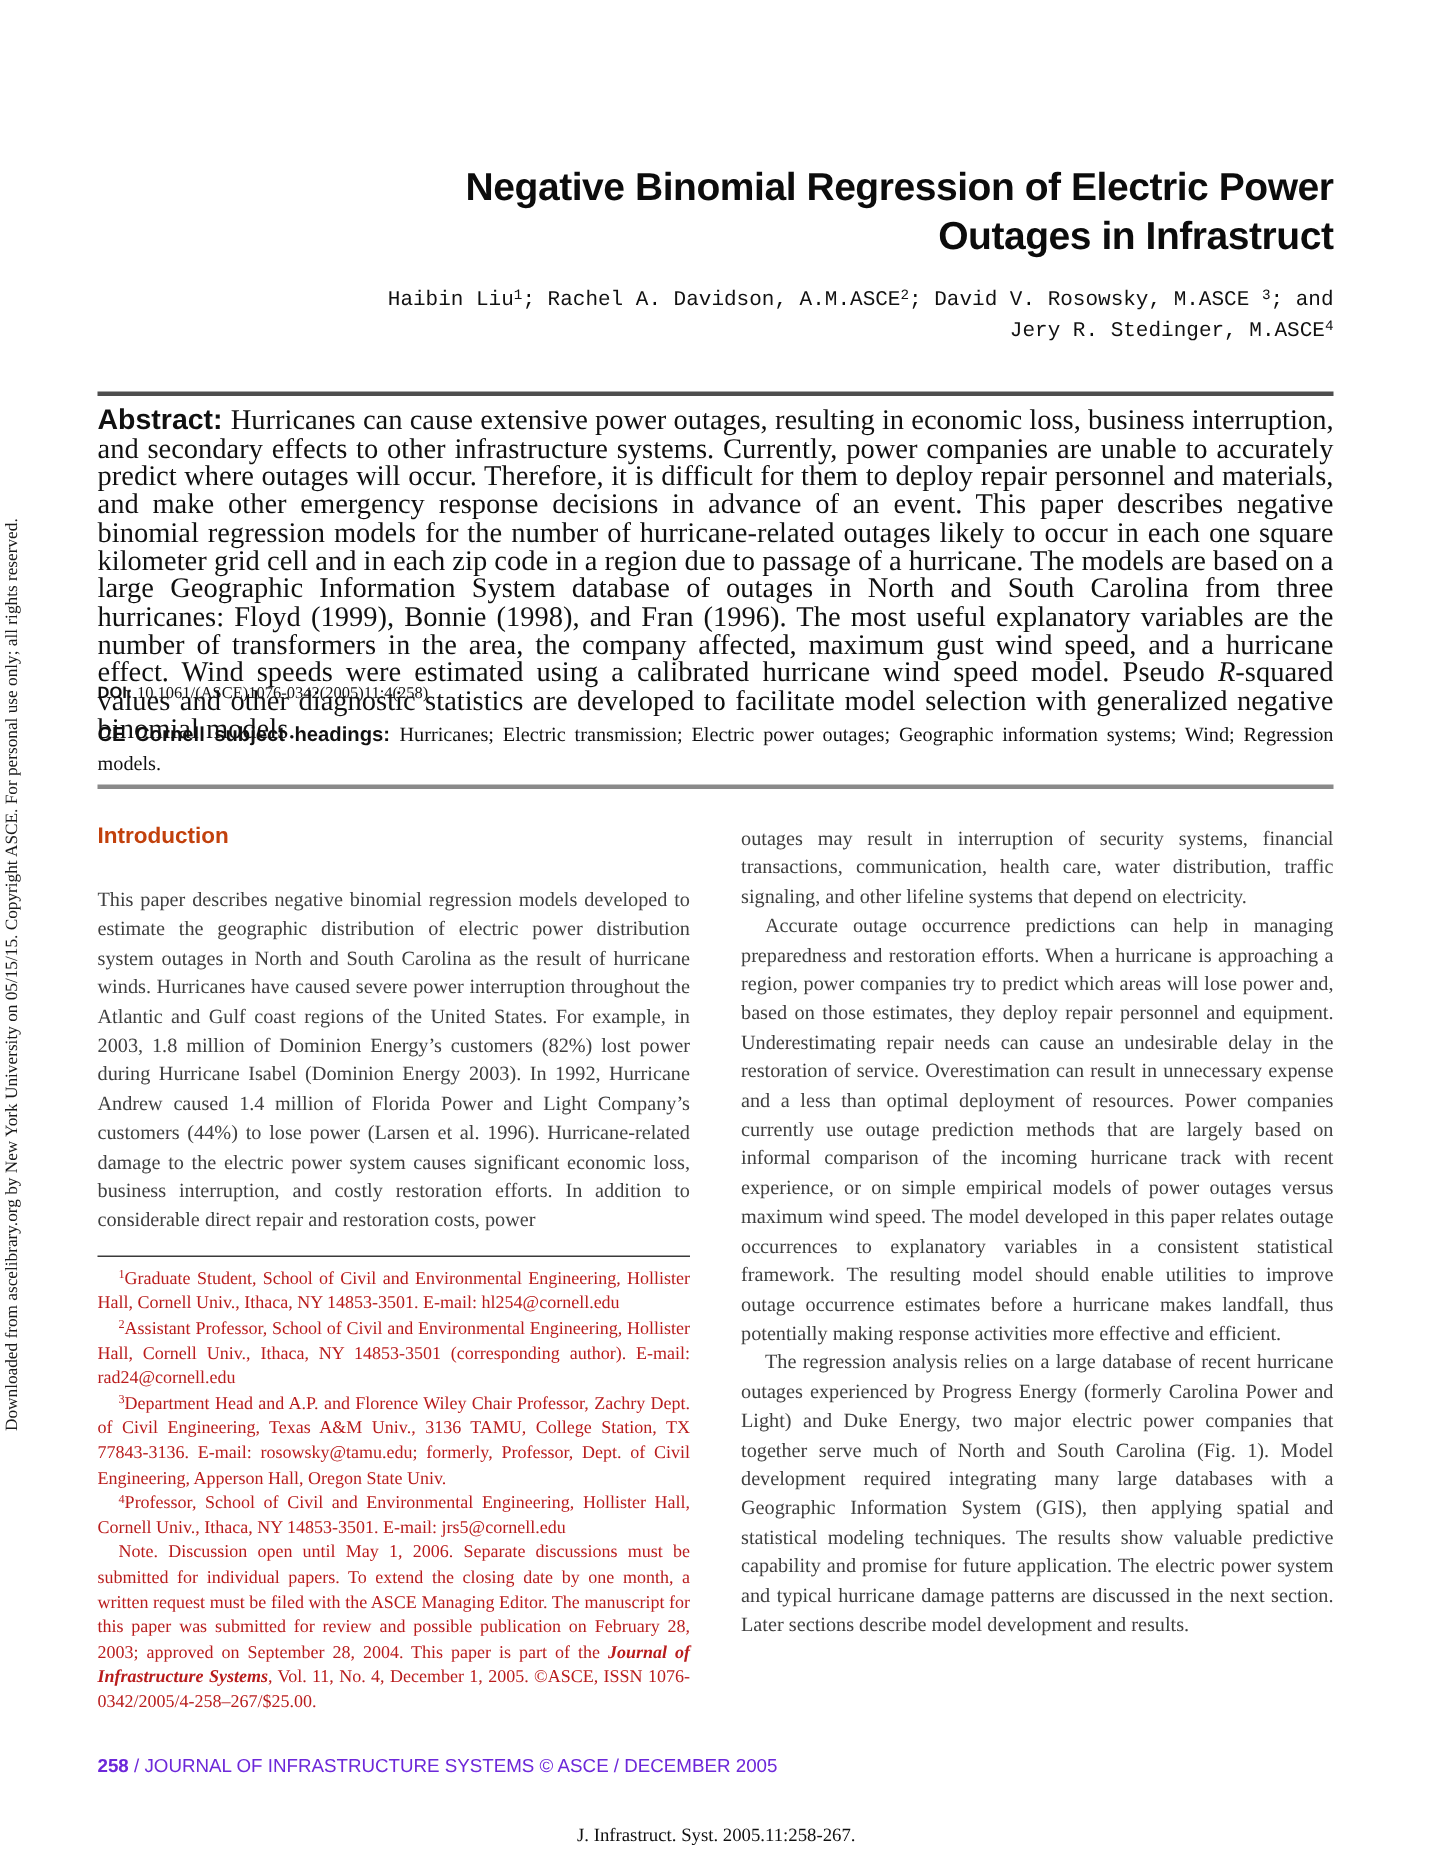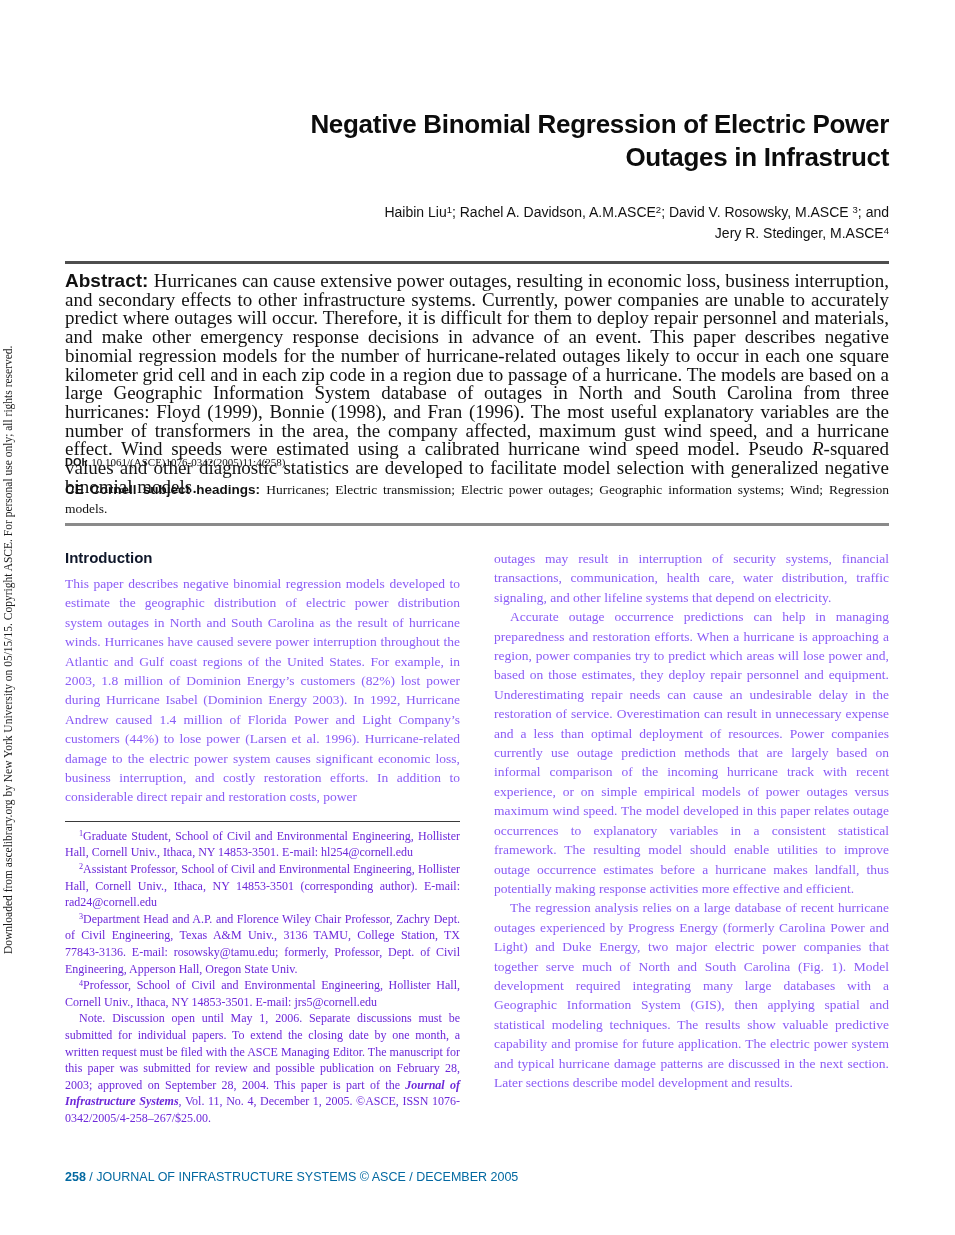--- a/index.html
+++ b/index.html
@@ -23,22 +23,22 @@
   }
   .content { position:absolute; left:65px; width:824px; }
 
   .paper-header { top:108px; text-align:right; }
   .paper-title {
     font-family:"Liberation Sans", sans-serif;
     font-weight:bold; font-size:26px; line-height:33px;
     letter-spacing:-0.3px; color:#0c0c0c; margin:0;
   }
   .authors {
-    margin-top:28px;
-    font-family:Liberation Sans, sans-serif;
+    margin-top:16px;
+    font-family:Liberation Mono, monospace;
     font-size:14px; line-height:21px; color:#111;
   }
 
   .rule-thick { position:absolute; height:3px; background:#4e4e4e; width:824px; left:65px; }
   .rule-abstract { top:261px; }
   .rule-ce { top:523px; background:#8a8a8a; }
 
   .abstract-block { top:272px; font-size:19px; line-height:18.7px; text-align:justify; }
   .doi-block { top:453px; font-size:11px; line-height:18.7px; }
   .ce-block { top:481px; font-size:13.5px; line-height:18.7px; text-align:justify; }
@@ -46,38 +46,38 @@
   .seg-label { font-family:"Liberation Sans", sans-serif; font-weight:bold; }
   .seg-b { font-weight:bold; }
   .seg-i { font-style:italic; }
   .seg-bi { font-weight:bold; font-style:italic; }
   .seg-sup { font-size:68%; vertical-align:baseline; position:relative; top:-0.45em; line-height:0; }
 
   .columns { top:549px; display:flex; gap:34px; }
   .col { width:395px; }
   .section-heading {
     font-family:"Liberation Sans", sans-serif;
-    font-weight:bold; font-size:15px; margin:0 0 8px 0; color:#0f172a;
+    font-weight:bold; font-size:15px; margin:0 0 24px 0; color:#c2410c;
   }
   .body-text p {
     margin:0; font-size:13.5px; line-height:19.4px;
-    text-align:justify; color:#8b5cf6;
+    text-align:justify; color:#404040;
   }
   .body-text p.indent { text-indent:16px; }
 
   .footnote-sep { border:none; border-top:1.5px solid #3a3a3a; margin:14px 0 6px 0; width:395px; }
   .footnotes p {
     margin:0; font-size:12px; line-height:16.6px;
-    text-align:justify; text-indent:14px; color:#6d28d9;
+    text-align:justify; text-indent:14px; color:#b91c1c;
   }
 
   .page-footer {
     top:1170px;
     font-family:"Liberation Sans", sans-serif;
-    font-size:12.5px; color:#0369a1;
+    font-size:12.5px; color:#6d28d9;
   }
   .citation-line {
     position:absolute; top:1216px; left:0; width:955px;
     text-align:center; font-size:12.5px; color:#111;
     font-family:"Liberation Serif", serif;
   }
 </style>
 </head>
 <body>
 
@@ -129,14 +129,15 @@
           <p><span>outages may result in interruption of security systems, financial transactions, communication, health care, water distribution, traffic signaling, and other lifeline systems that depend on electricity.</span></p>
           <p class="indent"><span>Accurate outage occurrence predictions can help in managing preparedness and restoration efforts. When a hurricane is approaching a region, power companies try to predict which areas will lose power and, based on those estimates, they deploy repair personnel and equipment. Underestimating repair needs can cause an undesirable delay in the restoration of service. Overestimation can result in unnecessary expense and a less than optimal deployment of resources. Power companies currently use outage prediction methods that are largely based on informal comparison of the incoming hurricane track with recent experience, or on simple empirical models of power outages versus maximum wind speed. The model developed in this paper relates outage occurrences to explanatory variables in a consistent statistical framework. The resulting model should enable utilities to improve outage occurrence estimates before a hurricane makes landfall, thus potentially making response activities more effective and efficient.</span></p>
           <p class="indent"><span>The regression analysis relies on a large database of recent hurricane outages experienced by Progress Energy (formerly Carolina Power and Light) and Duke Energy, two major electric power companies that together serve much of North and South Carolina (Fig. 1). Model development required integrating many large databases with a Geographic Information System (GIS), then applying spatial and statistical modeling techniques. The results show valuable predictive capability and promise for future application. The electric power system and typical hurricane damage patterns are discussed in the next section. Later sections describe model development and results.</span></p>
         </div>
     </div>
 
   </div>
 
   <div class="content page-footer"><span class="seg-b">258</span><span> / JOURNAL OF INFRASTRUCTURE SYSTEMS © ASCE / DECEMBER 2005</span></div>
 
+  <div class="citation-line">J. Infrastruct. Syst. 2005.11:258-267.</div>
 
 </div>
 
 </body></html>

